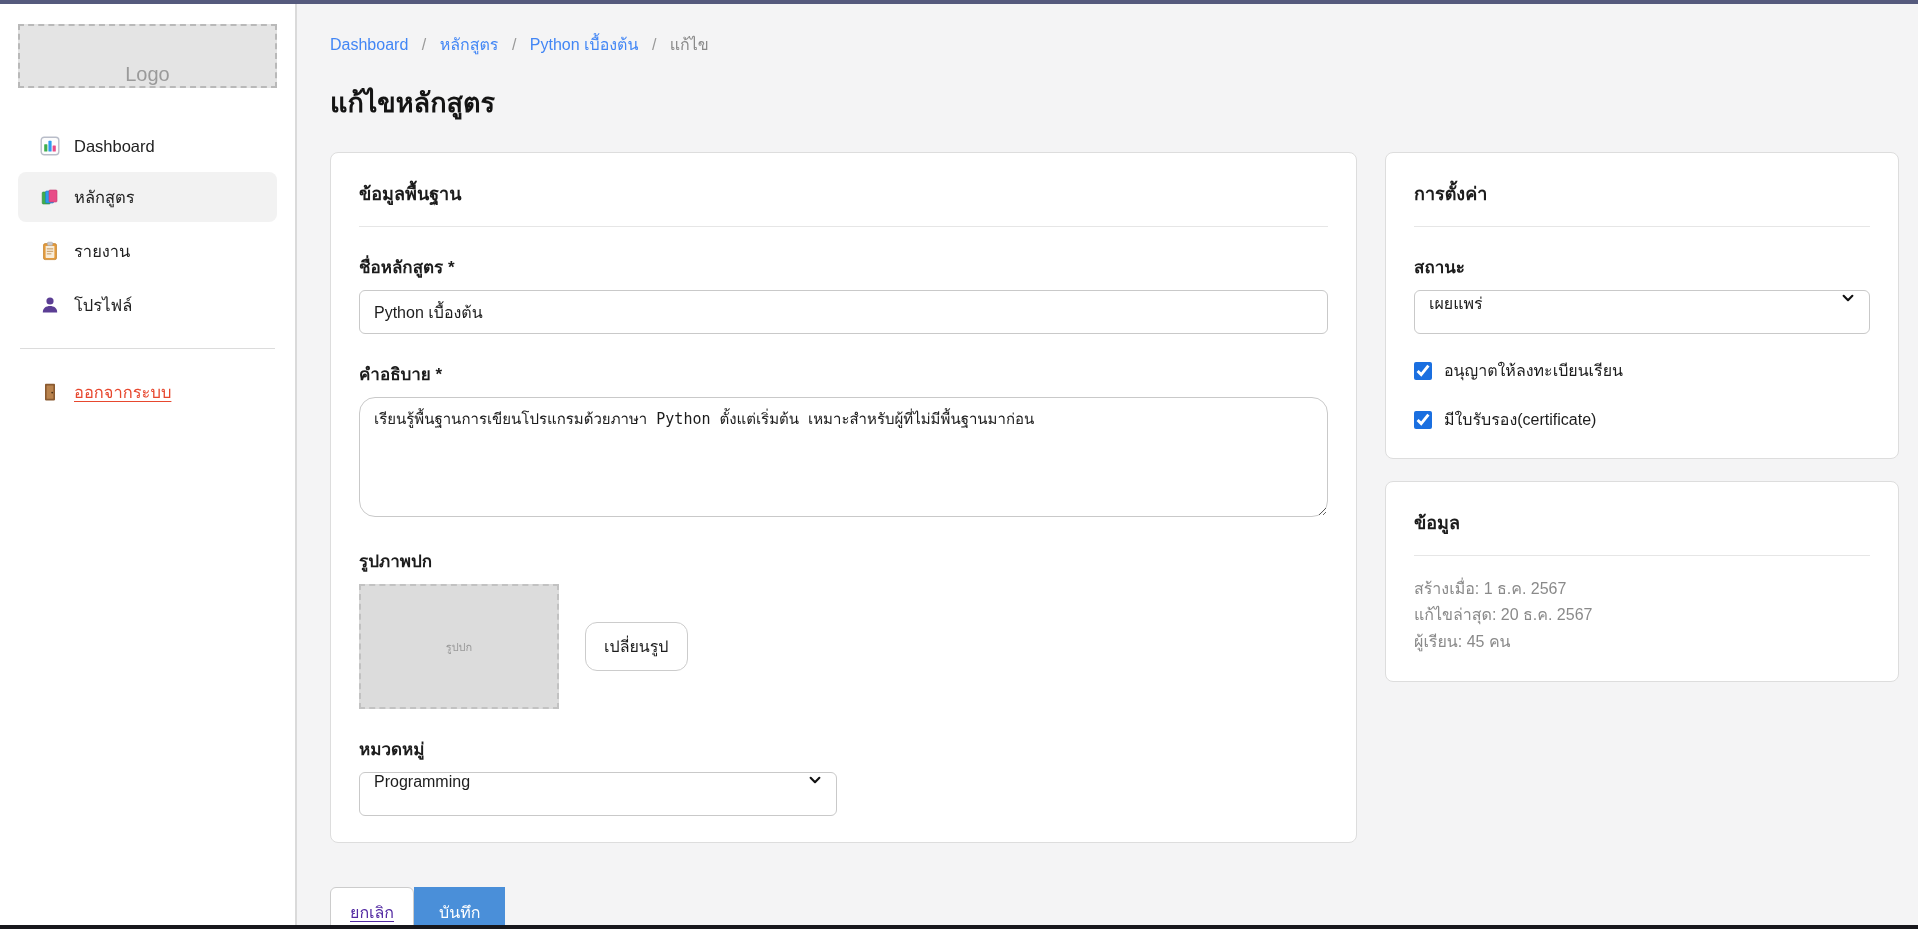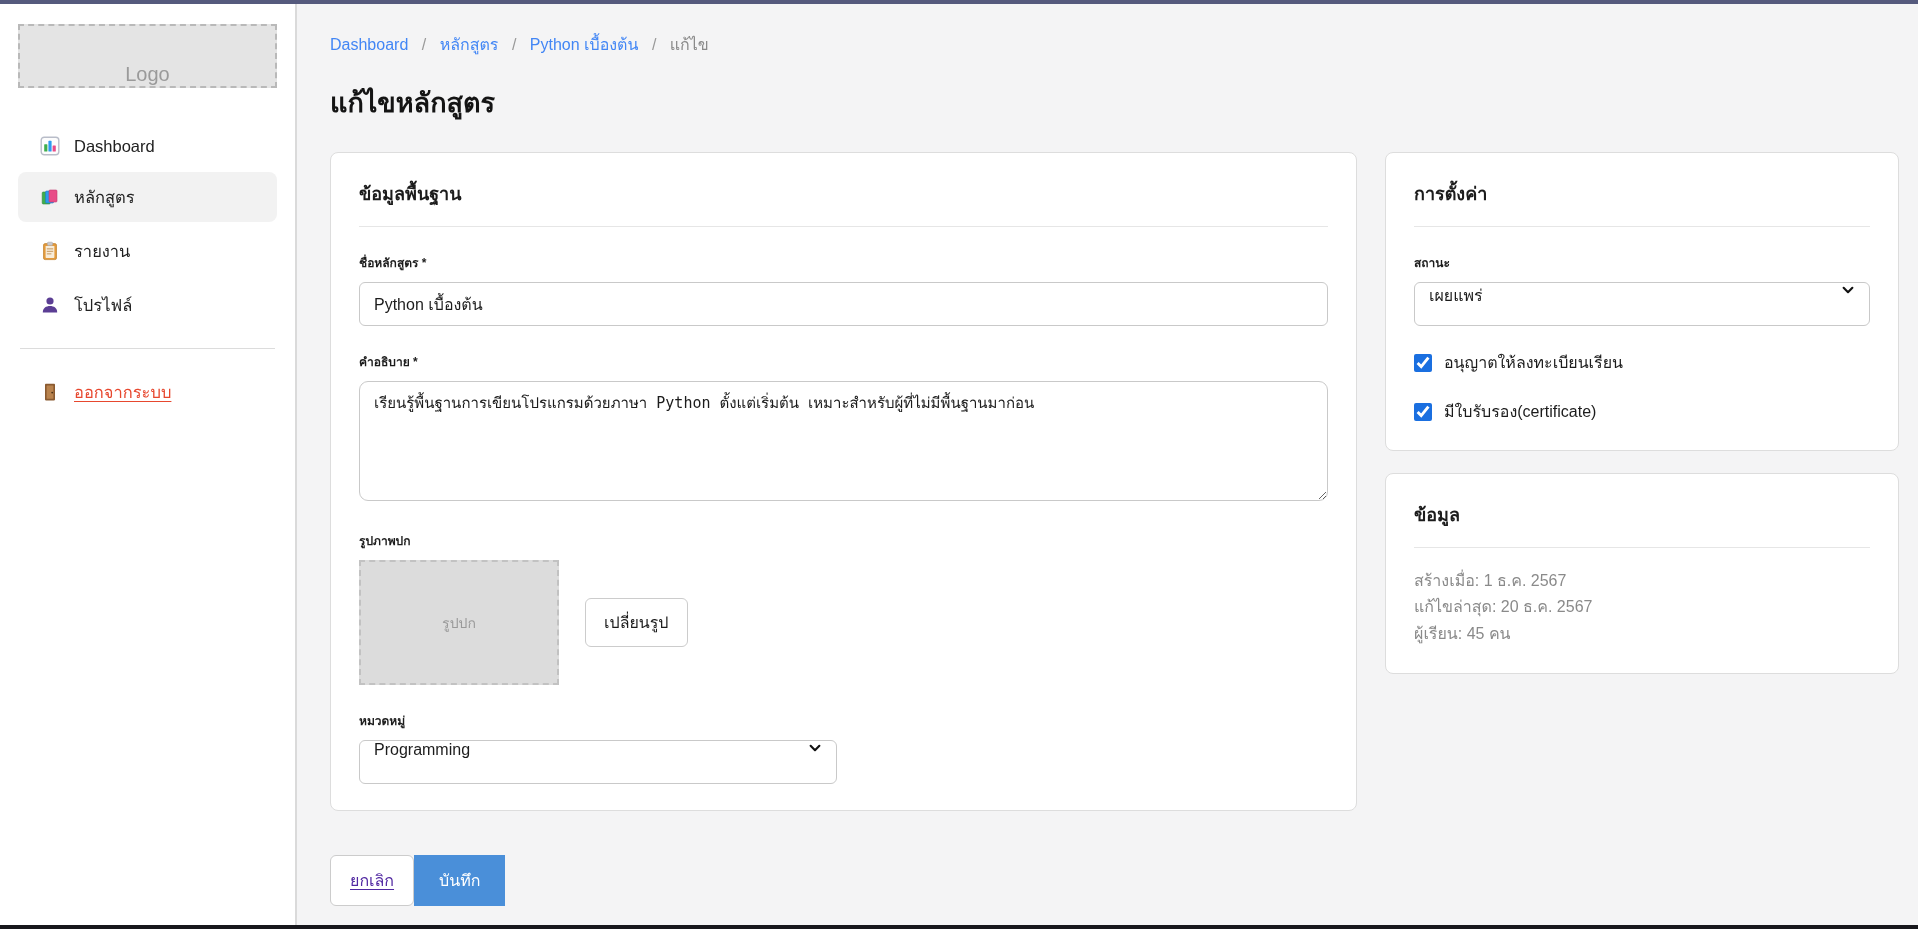--- a/index.html
+++ b/index.html
@@ -55,45 +55,45 @@
 
   .card {
     background: #fff; border: 1px solid #dddddd; border-radius: 8px;
     padding: 26px 28px;
   }
   .card + .card { margin-top: 22px; }
   .card-title {
     font-size: 18px; font-weight: bold; color: #1c1c1c;
     padding-bottom: 18px; border-bottom: 1px solid #e6e6e6;
   }
-  .field-label { font-weight: bold; font-size: 12px; margin: 26px 0 10px; color: #1c1c1c; }
+  .field-label { font-weight: bold; font-size: 17px; margin: 26px 0 10px; color: #1c1c1c; }
 
   .text-input {
     width: 100%; height: 44px;
     border: 1px solid #c9c9c9; border-radius: 6px;
     padding: 0 14px; font-size: 16px;
     font-family: "Liberation Sans", sans-serif;
     color: #1c1c1c; background: #fff;
   }
   .textarea {
     width: 100%; height: 120px;
-    border: 1px solid #c9c9c9; border-radius: 9px;
+    border: 1px solid #c9c9c9; border-radius: 16px;
     padding: 10px 14px; font-size: 15px; line-height: 1.5;
     font-family: "DejaVu Sans Mono", monospace;
     color: #1c1c1c; resize: vertical; background: #fff;
   }
   .cover-row { display: flex; align-items: center; gap: 26px; }
   .cover-placeholder {
     width: 200px; height: 125px;
     background: #dcdcdc; border: 2px dashed #c2c2c2;
     display: flex; align-items: center; justify-content: center;
-    color: #999; font-size: 14px;
+    color: #999; font-size: 11px;
   }
   .btn-outline {
-    background: #fff; border: 1px solid #cccccc; border-radius: 6px;
+    background: #fff; border: 1px solid #cccccc; border-radius: 12px;
     padding: 11px 18px; font-size: 16px; color: #1c1c1c;
     font-family: "Liberation Sans", sans-serif; cursor: pointer;
   }
   .select-box {
     height: 44px; border: 1px solid #c9c9c9; border-radius: 6px;
     background: #fff; display: flex; align-items: flex-start;
     justify-content: space-between; padding: 0 14px;
     font-size: 16px; cursor: pointer;
   }
   .select-box.w-category { width: 478px; gap: 20px; }

